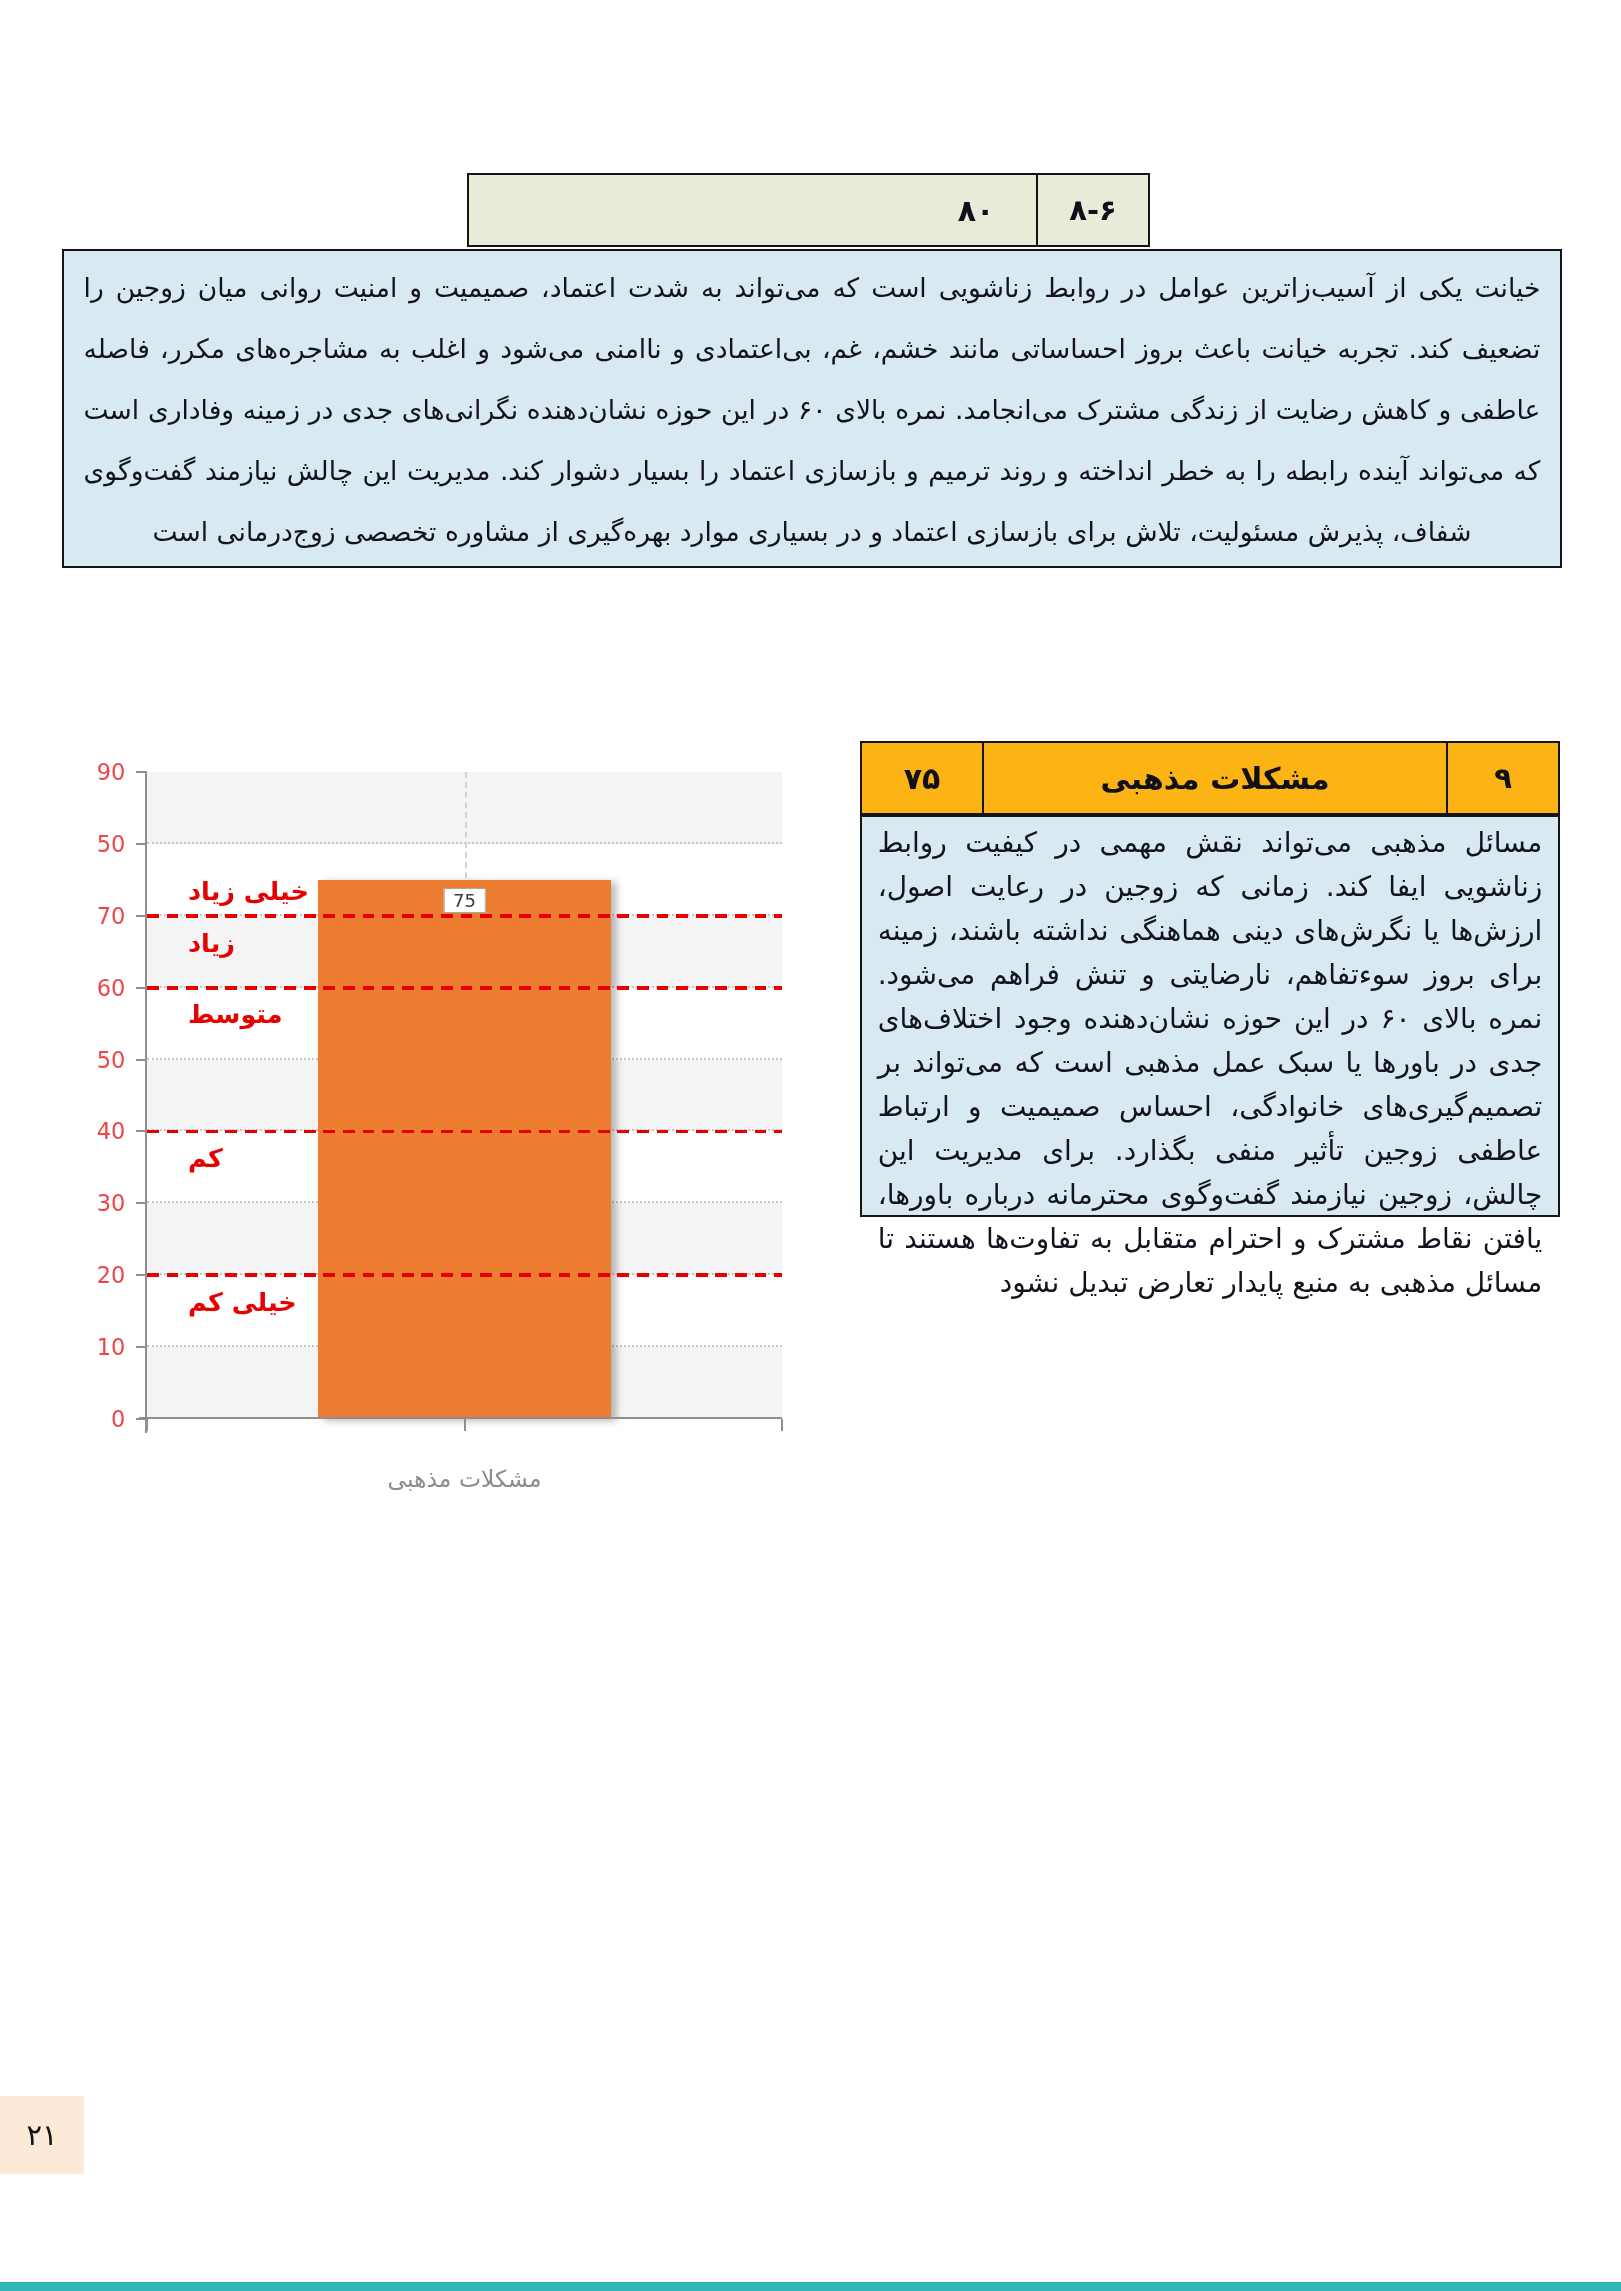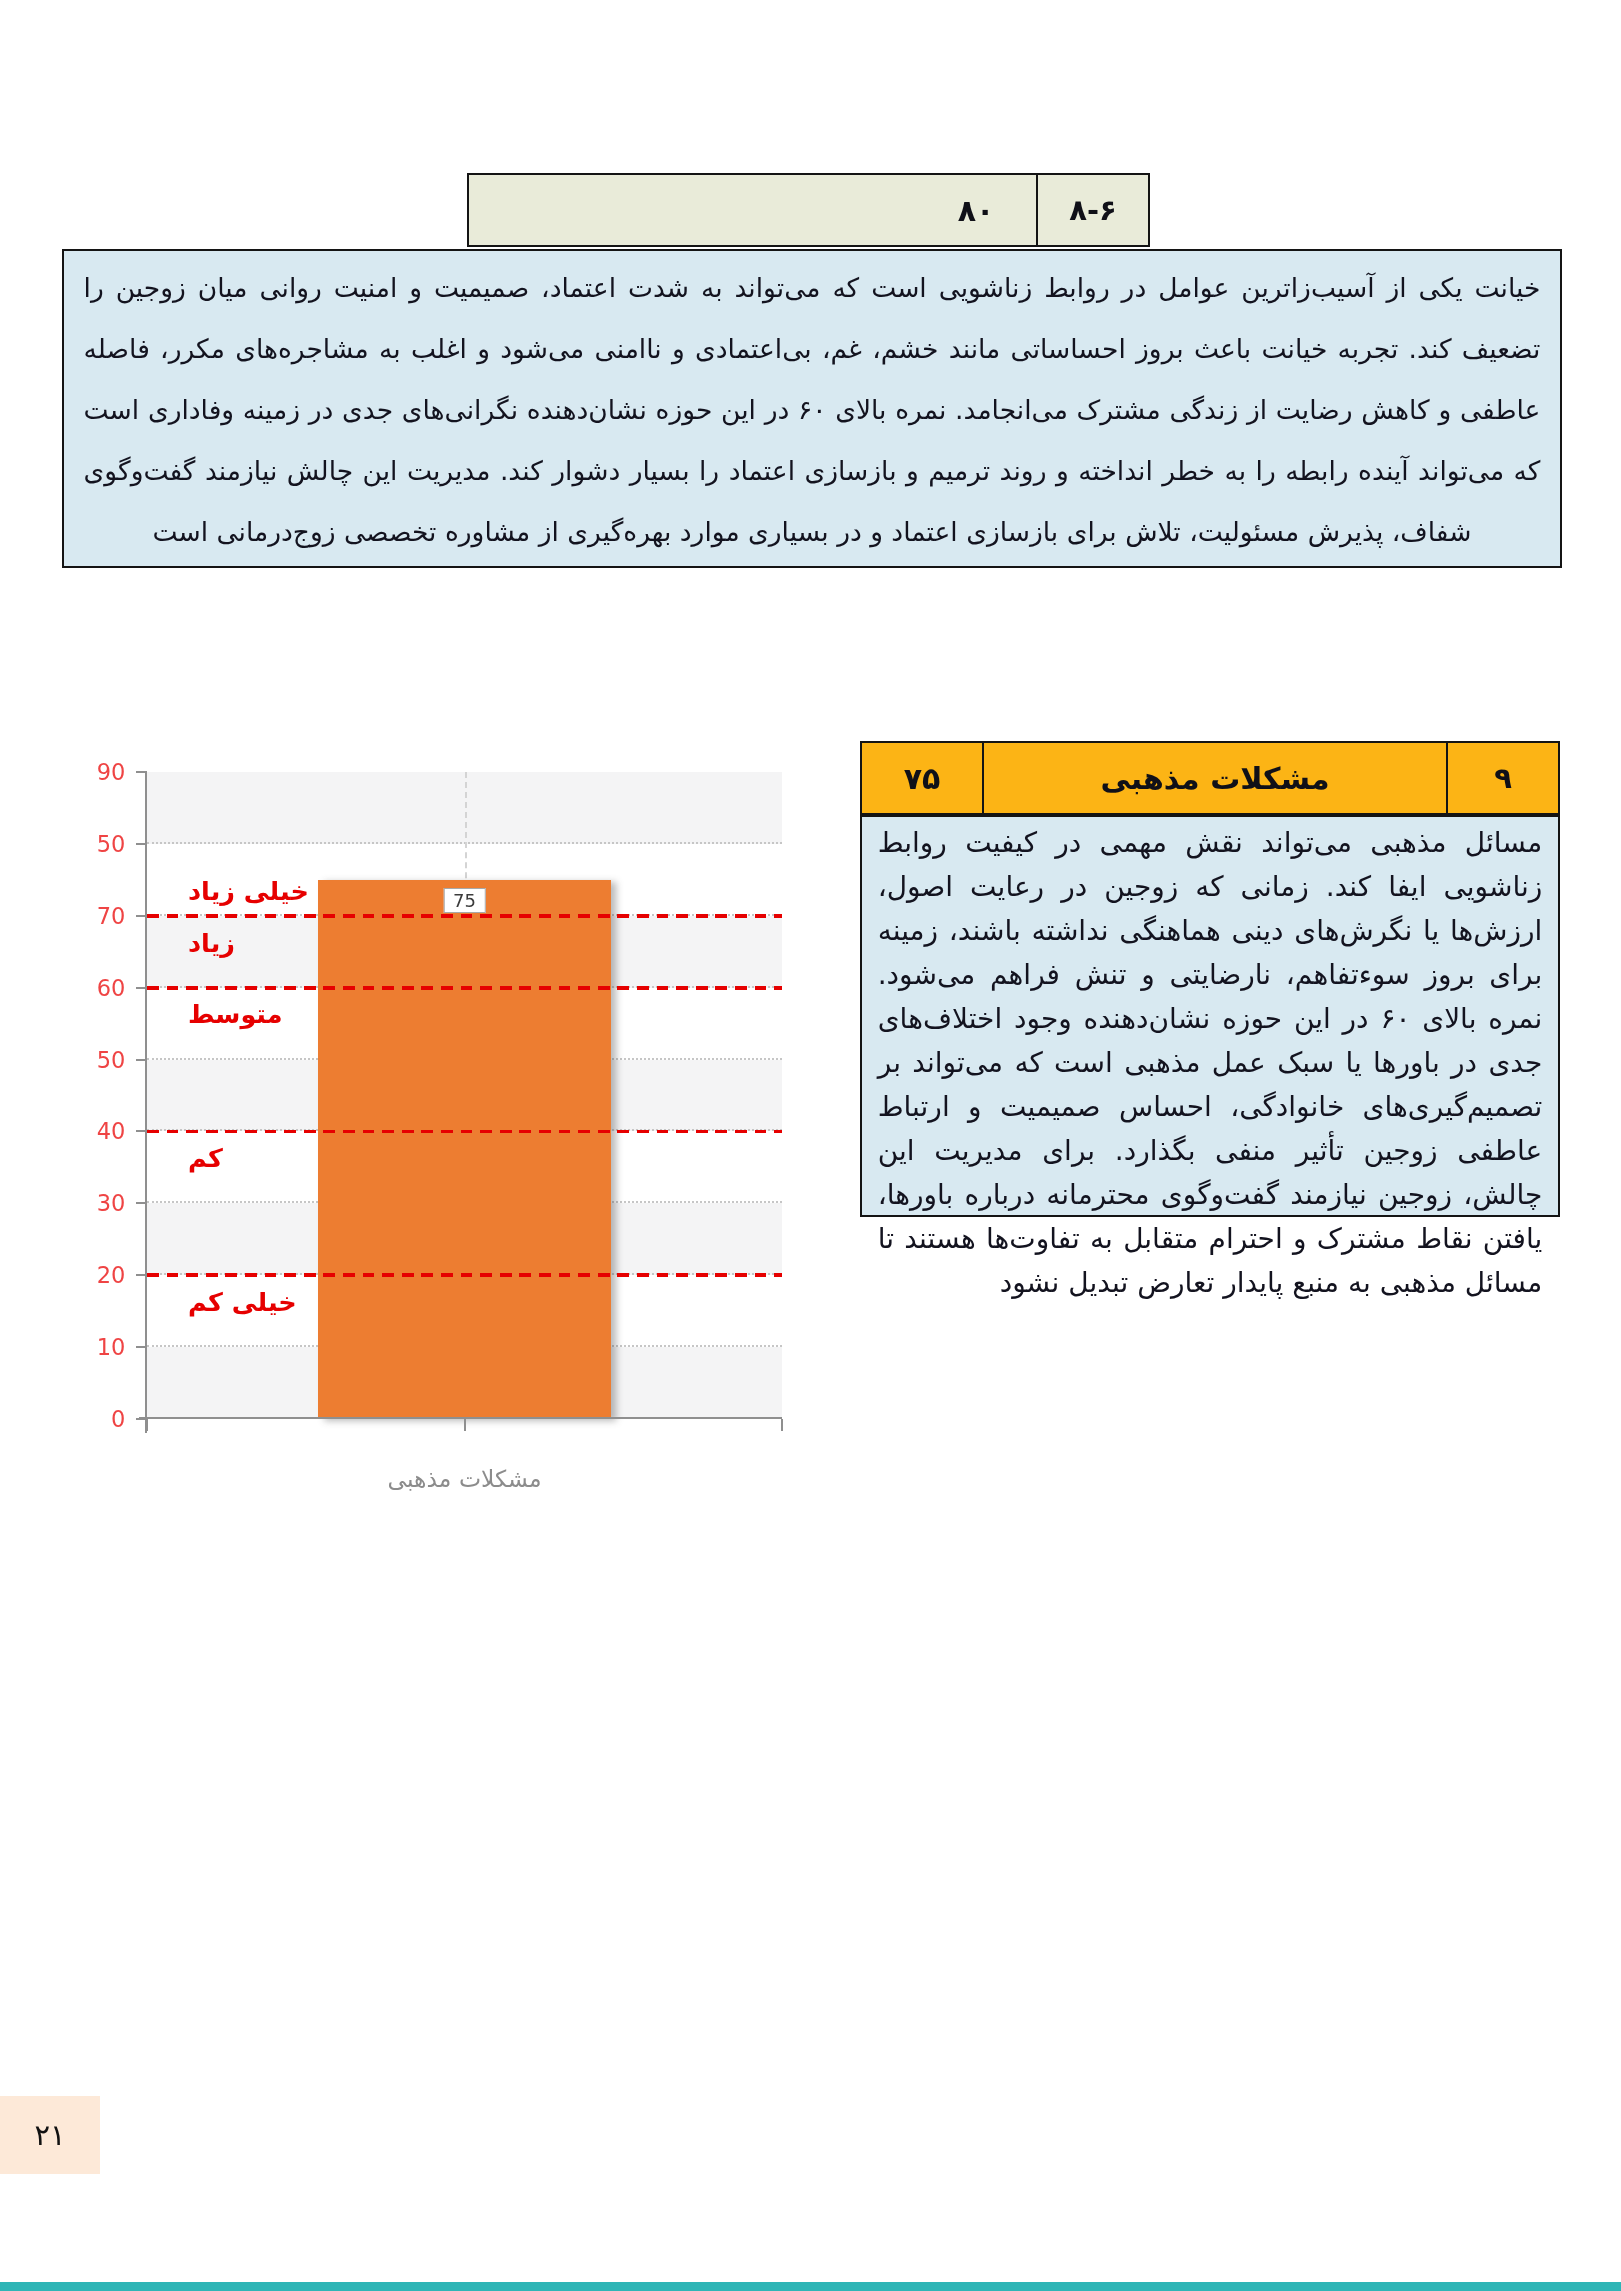--- a/index.html
+++ b/index.html
@@ -86,21 +86,21 @@
     color:#ef4444;font-size:22.5px;transform:translateY(-50%);
     white-space:nowrap;z-index:4;
   }
   .xcat{
     position:absolute;left:147px;top:1465px;width:635px;
     text-align:center;direction:rtl;
     color:#8c8c8c;font-size:23.5px;
   }
   
   .pagenum{
-    position:absolute;left:0;top:2096px;width:100px;height:78px;
+    position:absolute;left:0;top:2096px;width:84px;height:78px;
     background:#fde9d8;
     display:flex;align-items:center;justify-content:center;
     font-size:29px;color:#111;
   }
   .bottombar{
     position:absolute;left:0;top:2282px;width:100%;height:9.8px;
     background:#2eb5b6;
   }
 </style>
 </head>

